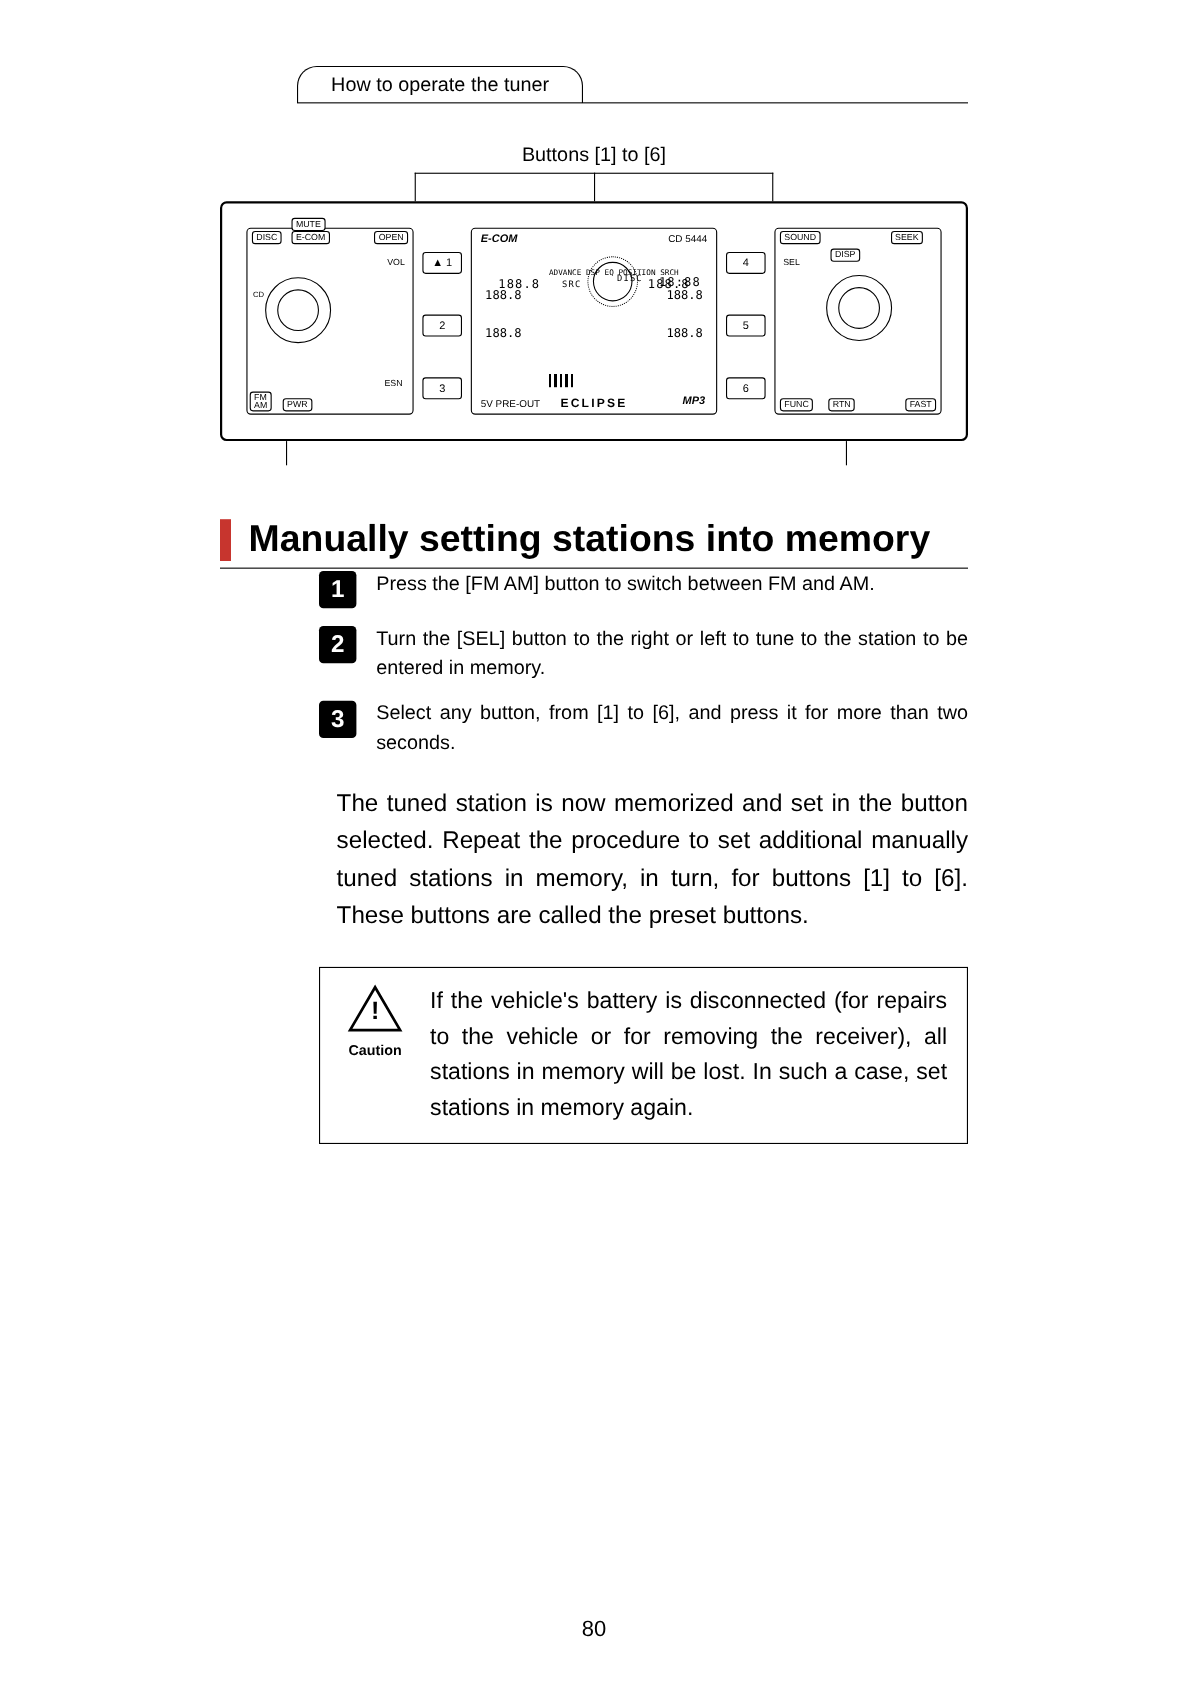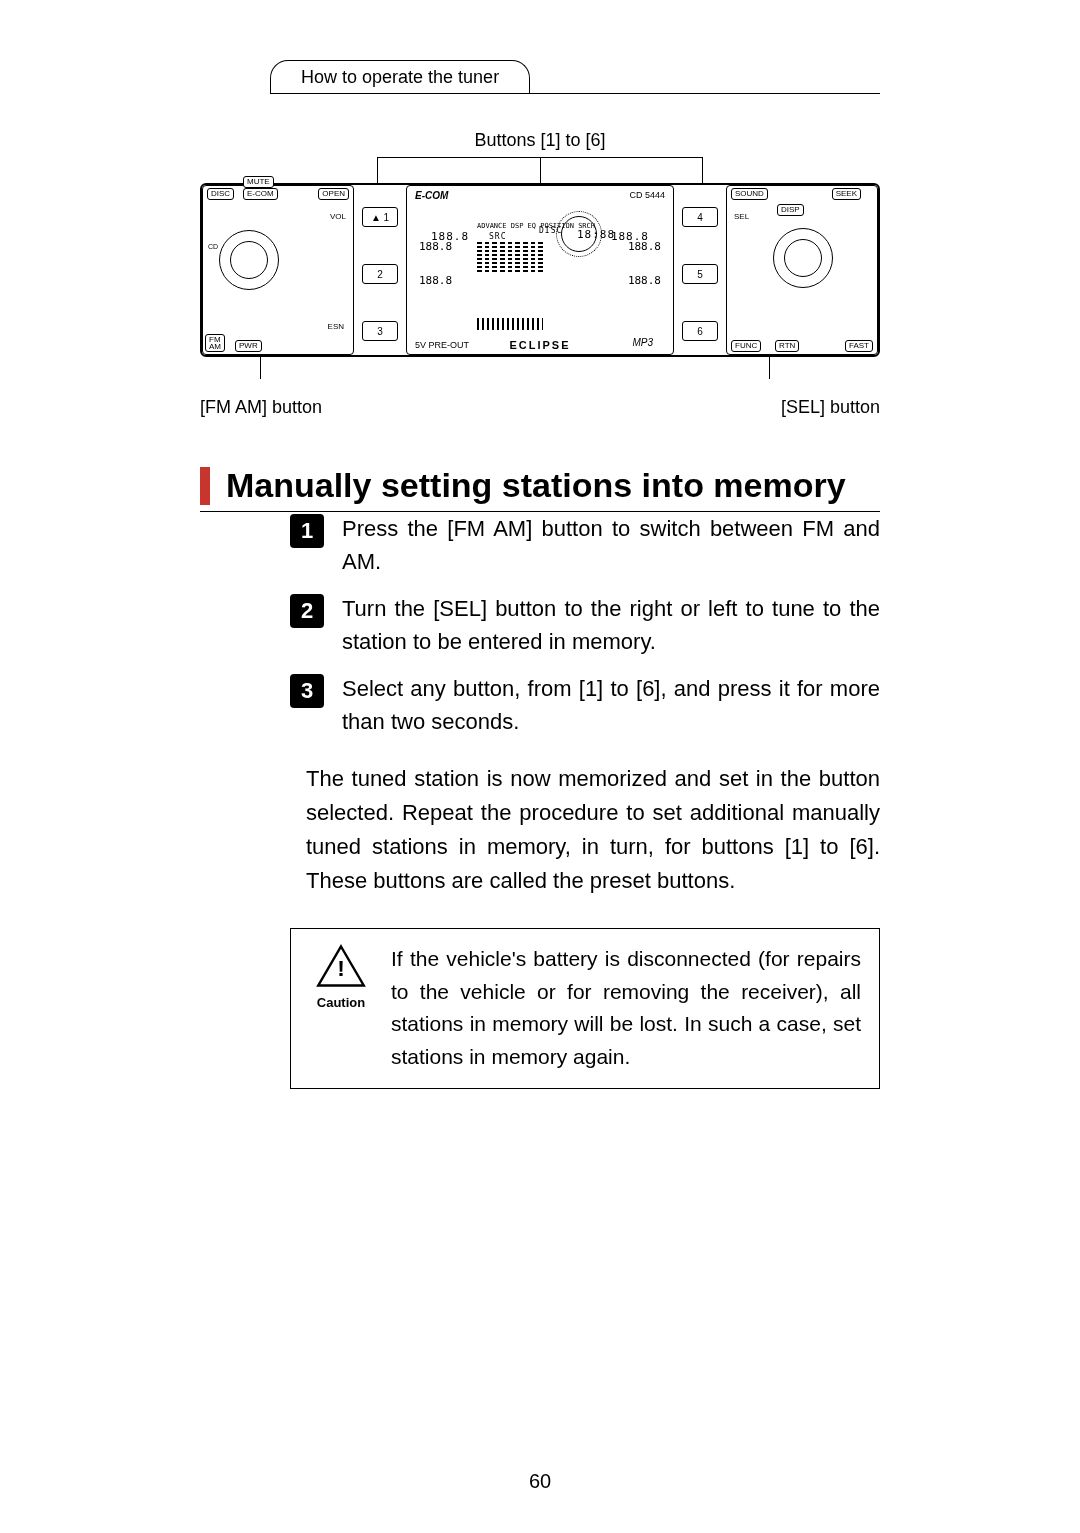--- a/index.html
+++ b/index.html
@@ -5,21 +5,21 @@
   html,body{margin:0;padding:0;background:#fff;font-family:Arial,Helvetica,sans-serif;color:#000}
   .page{width:860px;height:1533px;position:relative;margin:0 auto;box-sizing:border-box;padding:60px 90px 0 90px}
   .tab-wrap{position:relative;margin-left:70px}
   .tab{display:inline-block;border:1px solid #000;border-bottom:none;border-radius:18px 18px 0 0;padding:6px 30px;font-size:18px}
   .tab-line{border-top:1px solid #000;margin-top:-1px}
   .diagram-block{margin-top:36px}
   .top-label{text-align:center;font-size:18px;margin-bottom:6px}
   .callout-top{position:relative;height:26px}
   .callout-top .hline{position:absolute;top:0;left:26%;right:26%;border-top:1px solid #000}
   .callout-top .vline{position:absolute;top:0;bottom:0;width:1px;background:#000}
-  .radio{border:2px solid #000;border-radius:6px;padding:0;display:flex;gap:8px;align-items:stretch;height:170px;position:relative;background:#fff}
+  .radio{border:2px solid #000;border-radius:6px;padding:22px;display:flex;gap:8px;align-items:stretch;height:170px;position:relative;background:#fff}
   .panel-left,.panel-right{width:150px;border:1px solid #000;border-radius:4px;position:relative}
   .preset-col{width:36px;display:flex;flex-direction:column;justify-content:space-between;padding:22px 0 14px 0}
   .preset{border:1px solid #000;border-radius:3px;height:18px;font-size:10px;display:flex;align-items:center;justify-content:center}
   .screen{flex:1;border:1px solid #000;border-radius:4px;background:#fff;position:relative;overflow:hidden}
   .knob{width:58px;height:58px;border:1px solid #000;border-radius:50%;position:absolute}
   .knob::after{content:"";position:absolute;inset:10px;border:1px solid #000;border-radius:50%}
   .small-btn{position:absolute;border:1px solid #000;border-radius:3px;font-size:8px;padding:1px 3px;line-height:1;background:#fff}
   .eclipse{position:absolute;bottom:3px;left:50%;transform:translateX(-50%);font-size:11px;letter-spacing:2px;font-weight:bold}
   .brand{position:absolute;top:4px;left:8px;font-size:10px;font-style:italic;font-weight:bold}
   .cd-label{position:absolute;top:4px;right:8px;font-size:9px}
@@ -30,33 +30,33 @@
   .bottom-labels{display:flex;justify-content:space-between;font-size:18px;margin-top:18px}
   .callout-bot{position:relative;height:22px}
   .callout-bot .v{position:absolute;top:0;bottom:0;width:1px;background:#000}
   .section{margin-top:48px}
   .sec-head{display:flex;align-items:flex-end;border-bottom:1px solid #000;padding-bottom:6px}
   .sec-bar{width:10px;height:38px;background:#c7352e;margin-right:16px}
   .sec-title{font-size:34px;font-weight:bold}
   .intro{font-size:22px;margin:24px 0 24px 90px;text-align:justify;line-height:1.5}
   .step{display:flex;margin:0 0 14px 90px}
   .step-num{width:34px;height:34px;background:#000;color:#fff;font-size:22px;font-weight:bold;border-radius:4px;display:flex;align-items:center;justify-content:center;flex-shrink:0;margin-right:18px;margin-top:2px}
-  .step-text{font-size:22px;line-height:1.5;text-align:justify;flex:1}
+  .step-text{font-size:18px;line-height:1.5;text-align:justify;flex:1}
   .result{font-size:22px;line-height:1.55;text-align:justify;margin:24px 0 0 106px}
   .caution-box{border:1px solid #000;margin:30px 0 0 90px;display:flex;padding:14px 18px;gap:18px}
   .caution-icon{width:64px;flex-shrink:0;text-align:center}
   .caution-icon svg{width:52px;height:46px}
   .caution-label{font-size:13px;font-weight:bold;margin-top:2px}
   .caution-text{font-size:21px;line-height:1.55;text-align:justify;flex:1}
   .page-num{position:absolute;bottom:40px;left:0;right:0;text-align:center;font-size:20px}
   .lcd-block{position:absolute;font-family:monospace;font-size:11px}
   .spectrum{position:absolute;left:70px;right:130px;top:56px;height:30px;display:flex;gap:3px;align-items:flex-end}
   .spectrum span{flex:1;background:repeating-linear-gradient(to top,#000 0 2px,transparent 2px 4px);height:100%}
   .dots{position:absolute;left:70px;right:130px;bottom:24px;height:12px;background:repeating-linear-gradient(to right,#000 0 2px,transparent 2px 5px)}
-  .mp3{position:absolute;right:20px;bottom:6px;font-size:10px;font-style:italic;font-weight:normal}
+  .mp3{position:absolute;right:10px;bottom:6px;font-size:10px;font-style:italic;font-weight:bold}
   .preout{position:absolute;left:8px;bottom:4px;font-size:9px}
 </style>
 </head>
 <body>
 
 <div class="page">
 
   <div class="tab-wrap">
     <div class="tab">How to operate the tuner</div>
     <div class="tab-line"></div>
@@ -141,24 +141,20 @@
         <div class="small-btn" style="bottom:2px;left:4px">FUNC</div>
         <div class="small-btn" style="bottom:2px;left:48px">RTN</div>
         <div class="small-btn" style="bottom:2px;right:4px">FAST</div>
       </div>
     </div>
 
     <div class="callout-bot">
       <div class="v" style="left:60px"></div>
       <div class="v" style="right:110px"></div>
     </div>
-    <div class="bottom-labels">
-      <span>[FM AM] button</span>
-      <span>[SEL] button</span>
-    </div>
   </div>
 
   <div class="section">
     <div class="sec-head">
       <div class="sec-bar"></div>
       <div class="sec-title">Manually setting stations into memory</div>
     </div>
 
 
     <div class="step">
@@ -181,14 +177,14 @@
         <svg viewBox="0 0 64 56">
             <path d="M32 4 L60 52 L4 52 Z" fill="none" stroke="#000" stroke-width="3"></path>
             <text x="32" y="40" text-anchor="middle" font-size="28" font-weight="bold">!</text>
           </svg>
         <div class="caution-label">Caution</div>
       </div>
       <div class="caution-text">If the vehicle's battery is disconnected (for repairs to the vehicle or for removing the receiver), all stations in memory will be lost. In such a case, set stations in memory again.</div>
     </div>
   </div>
 
-  <div class="page-num">60</div>
+  <div class="page-num">80</div>
 </div>
 
 </body></html>

